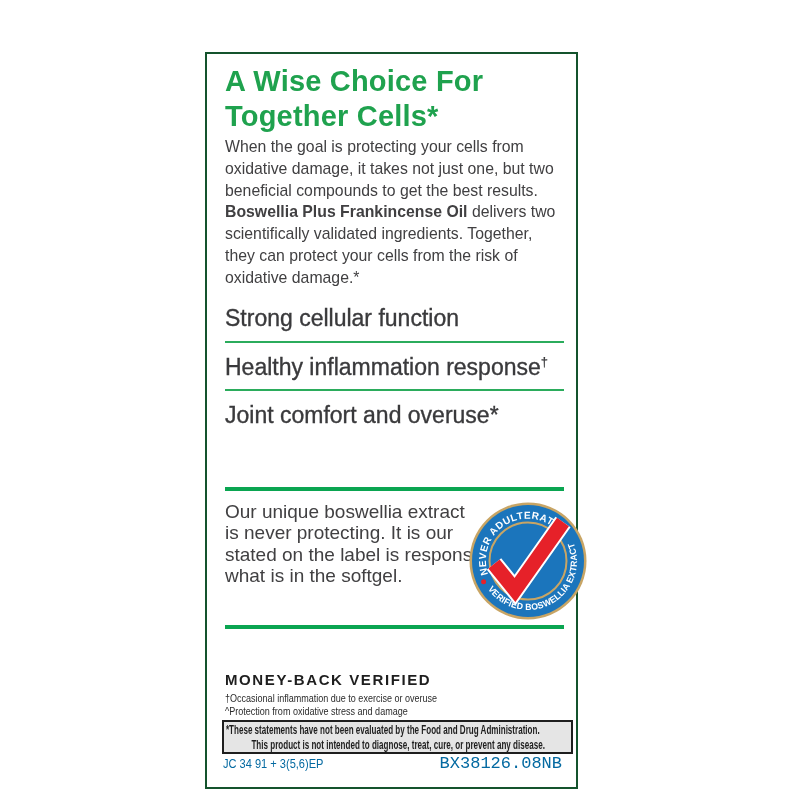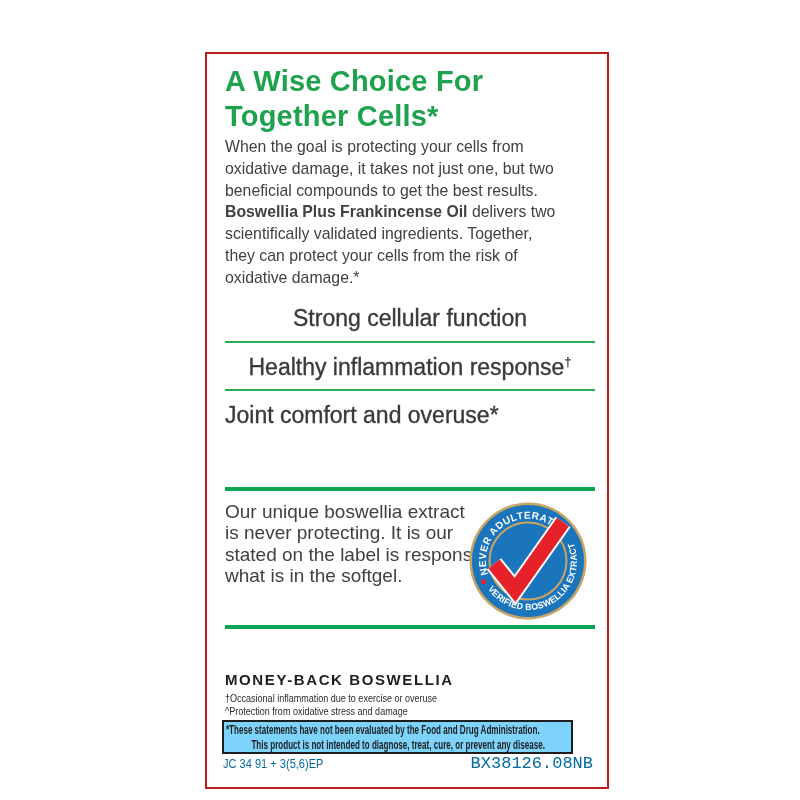--- a/index.html
+++ b/index.html
@@ -1,40 +1,40 @@
 <!DOCTYPE html>
 <html><head>
 <meta charset="utf-8">
 <style>
   html,body { margin:0; padding:0; background:#ffffff; }
   .page {
     position:relative; width:800px; height:800px; background:#ffffff;
     font-family:"Liberation Sans", sans-serif; overflow:hidden;
   }
   .label {
-    position:absolute; left:205px; top:52px; width:404px; height:737px;
-    border:2px solid #b91c1c; box-sizing:border-box; background:#ffffff;
+    position:absolute; left:205px; top:52px; width:373px; height:737px;
+    border:2px solid #14532d; box-sizing:border-box; background:#ffffff;
   }
   .heading {
     position:absolute; left:18px; top:10px; margin:0;
     font-size:29px; line-height:35px; font-weight:bold; color:#1fa24e; letter-spacing:0.2px;
   }
   .heading span { display:block; }
   .intro {
     position:absolute; left:18px; top:82px;
     font-size:17px; line-height:21.8px; color:#414042;
     transform:scaleX(0.93); transform-origin:0 0; white-space:nowrap;
   }
   .intro b { font-weight:bold; }
   .benefits { position:absolute; left:18px; right:12px; top:240px; }
   .benefit {
     font-size:23px; line-height:26px; color:#3a3a3c; padding:6px 0 10px;
     -webkit-text-stroke:0.35px #3a3a3c;
   }
-  .benefit.ruled { border-bottom:2px solid #2bac5c;text-align:center; }
+  .benefit.ruled { border-bottom:2px solid #2bac5c; }
   .benefit sup { font-size:13px; -webkit-text-stroke:0.2px #3a3a3c; }
   .thick-rule { position:absolute; left:18px; right:12px; height:4px; background:#0aa551; }
   .rule-1 { top:433px; }
   .rule-2 { top:571px; }
   .guarantee {
     position:absolute; left:18px; top:447px;
     font-size:19px; line-height:21.3px; color:#414042;
   }
   .badge { position:absolute; left:261px; top:447px; width:120px; height:120px; }
   .badge .arc-text {
@@ -45,21 +45,21 @@
     font-size:15px; font-weight:bold; letter-spacing:1.6px; color:#1e1e1e;
     white-space:nowrap;
   }
   .footnotes {
     position:absolute; left:18px; top:638px;
     font-size:11px; line-height:13px; color:#2b2b2b;
     transform:scaleX(0.82); transform-origin:0 0; white-space:nowrap;
   }
   .fda-box {
     position:absolute; left:15px; top:666px; width:351px; height:34px;
-    border:2px solid #1e1e1e; box-sizing:border-box; overflow:hidden; background:#7dd3fc;
+    border:2px solid #1e1e1e; box-sizing:border-box; overflow:hidden; background:#e5e5e5;
   }
   .fda-inner {
     width:534px; transform:scaleX(0.645); transform-origin:0 0;
     font-weight:bold; font-size:12.5px; line-height:14.5px; color:#1e1e1e;
     padding:1px 0 0 3px; white-space:nowrap;
   }
   .fda-line2 { text-align:center; }
   .codes {
     position:absolute; left:16px; right:14px; top:700px;
     display:flex; justify-content:space-between; align-items:baseline; color:#0369a1;
@@ -113,21 +113,21 @@
       <circle cx="60" cy="60" r="38.5" fill="#1b75bc" stroke="#c8a565" stroke-width="2"></circle>
       <text class="arc-text" font-size="10" letter-spacing="0.6"><textPath href="#arcTop" startOffset="1" textLength="120" lengthAdjust="spacingAndGlyphs">NEVER ADULTERATED</textPath></text>
       <text class="arc-text" font-size="9" letter-spacing="0.2"><textPath href="#arcBot" startOffset="4" textLength="143" lengthAdjust="spacingAndGlyphs">VERIFIED BOSWELLIA EXTRACT</textPath></text>
       <circle cx="15.6" cy="80.7" r="2.5" fill="#e62129"></circle>
       <path d="M 26 63 L 47 89 L 95 21" fill="none" stroke="#ffffff" stroke-width="18.5" stroke-linejoin="miter"></path>
       <path d="M 26 63 L 47 89 L 95 21" fill="none" stroke="#e62129" stroke-width="14.5" stroke-linejoin="miter"></path>
     </svg>
 
     <div class="thick-rule rule-2"></div>
 
-    <div class="moneyback">MONEY-BACK BOSWELLIA</div>
+    <div class="moneyback">MONEY-BACK VERIFIED</div>
 
     <div class="footnotes">
       <div>†Occasional inflammation due to exercise or overuse</div>
       <div>^Protection from oxidative stress and damage</div>
     </div>
 
     <div class="fda-box">
       <div class="fda-inner">
         <div class="fda-line1">*These statements have not been evaluated by the Food and Drug Administration.</div>
         <div class="fda-line2">This product is not intended to diagnose, treat, cure, or prevent any disease.</div>

